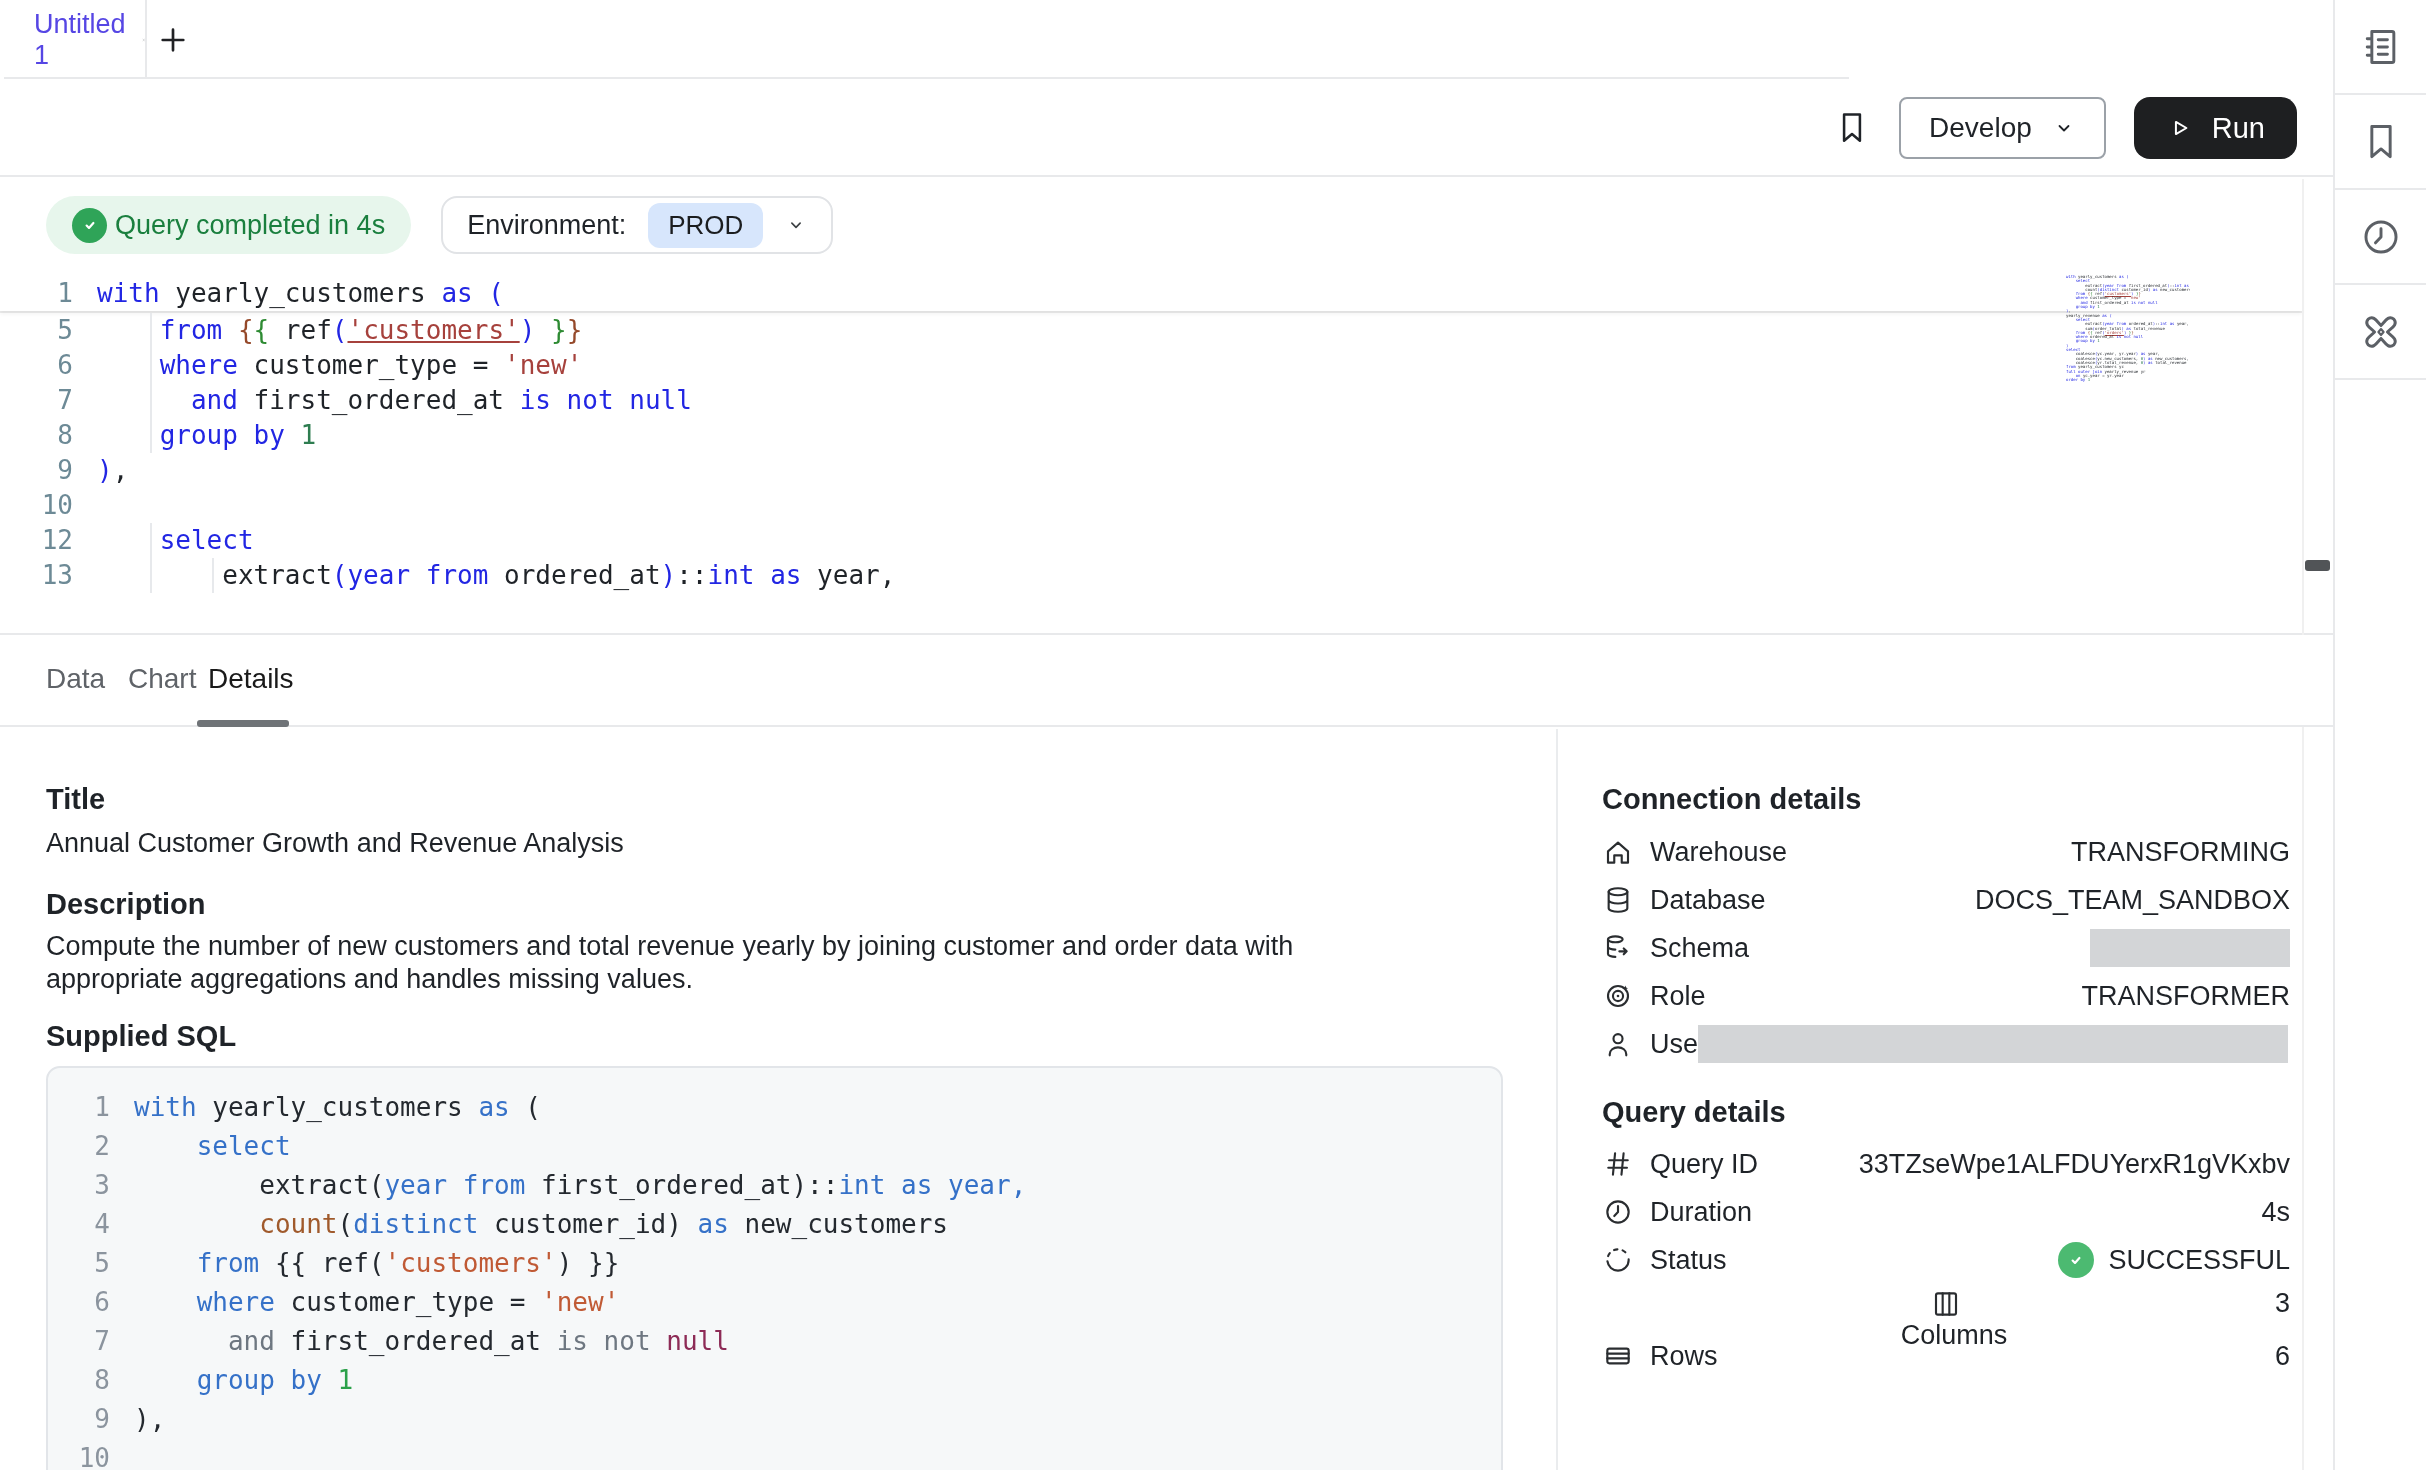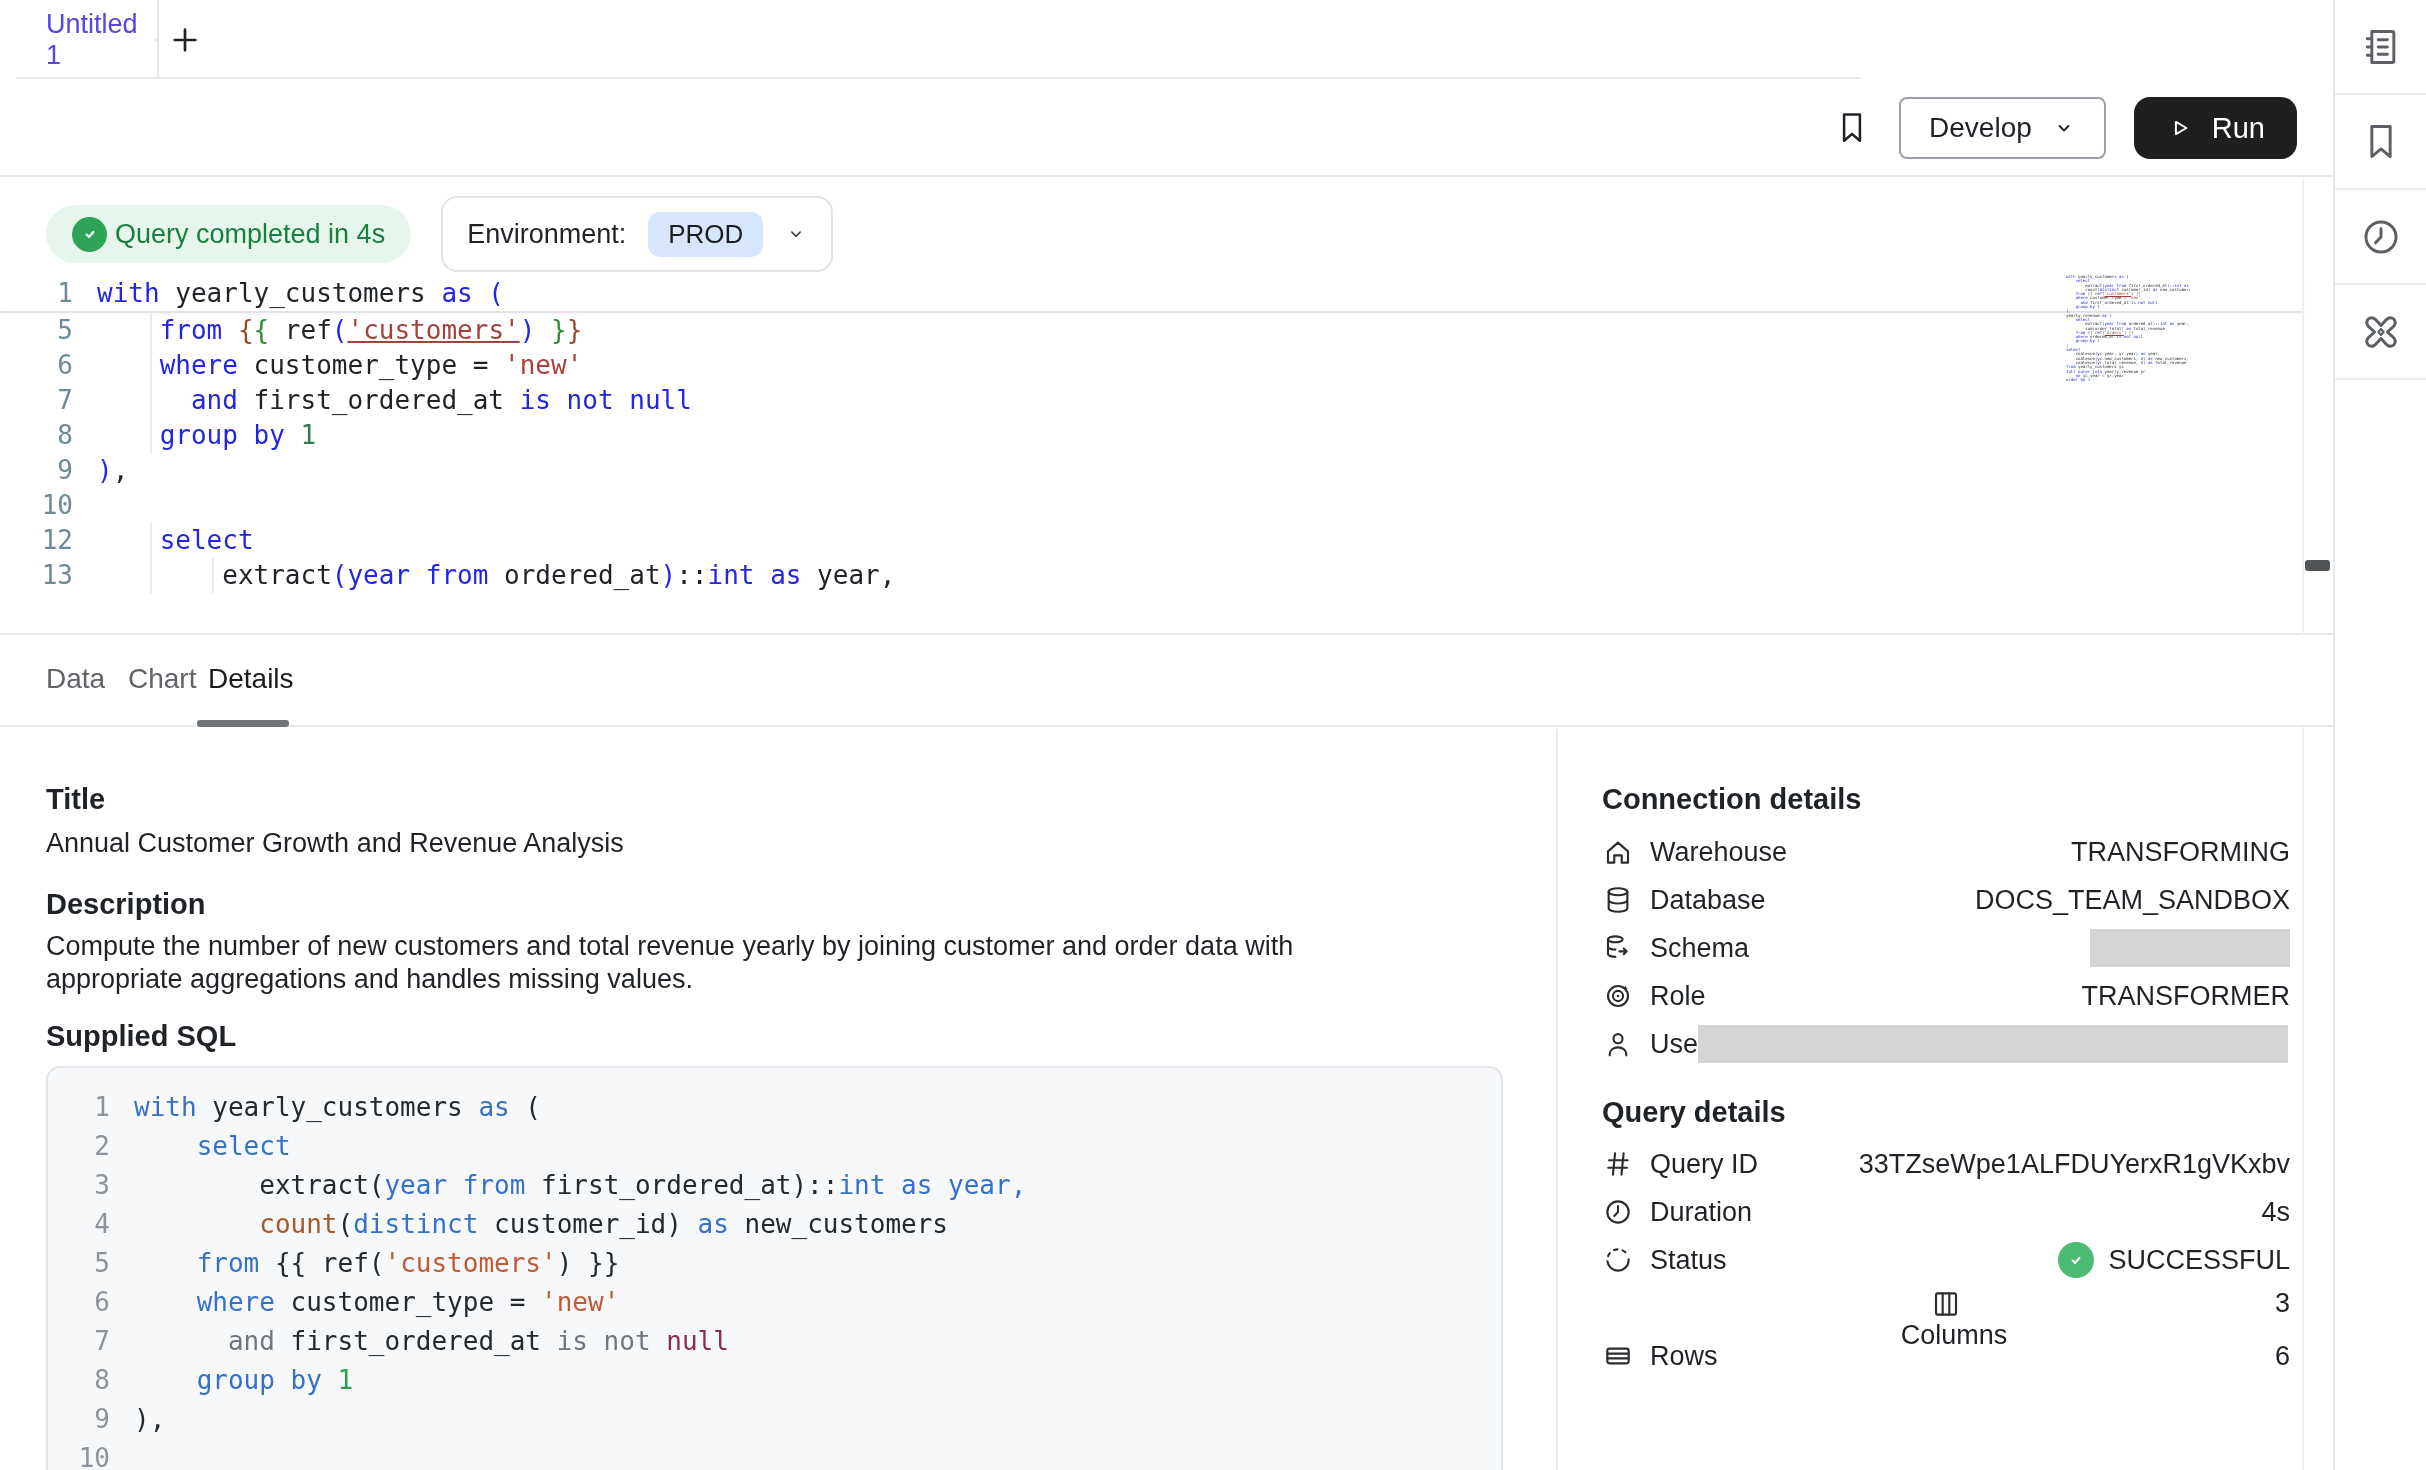--- a/index.html
+++ b/index.html
@@ -2,21 +2,21 @@
 <html><head>
 <meta charset="utf-8">
 <style>
   * { margin:0; padding:0; box-sizing:border-box; }
   html,body { width:2426px; height:1470px; }
   body { position:relative; overflow:hidden; background:#fff;
          font-family:"Liberation Sans", sans-serif; color:#1f2328; }
   svg { display:block; width:100%; height:100%; }
 
   
-  .tabbar { position:absolute; left:16px; top:0; width:1845px; height:79px;
+  .tabbar { position:absolute; left:4px; top:0; width:1845px; height:79px;
             border-bottom:2px solid #e8e9eb; background:#fff; }
   .file-tab { position:absolute; left:0; top:0; width:143px; height:79px;
               border-right:2px solid #e8e9eb; display:flex; align-items:center;
               padding-left:30px; gap:16px; }
   .file-tab .ttl { font-size:27px; color:#5646e4; }
   .file-tab .cls { width:26px; height:26px; color:#5f6368; }
   .newtab { position:absolute; left:150px; top:21px; width:38px; height:38px; color:#202124; }
 
   
   .sidebar { position:absolute; right:0; top:0; width:93px; height:1470px;
@@ -42,21 +42,21 @@
   .editor { position:absolute; left:0; top:179px; width:2302px; height:456px; background:#fff; }
   .editor-border { position:absolute; left:0; top:633px; width:2333px; height:2px; background:#e8e9eb; }
 
   .statusrow { position:absolute; left:46px; top:17px; display:flex; gap:30px; align-items:center; }
   .pill-green { height:58px; background:#e7f6ec; border-radius:29px; display:flex;
                 align-items:center; gap:8px; padding:0 26px; }
   .pill-green .ck { width:35px; height:35px; background:#2fa458; border-radius:50%;
                     display:flex; align-items:center; justify-content:center; }
   .pill-green .ck svg { width:22px; height:22px; }
   .pill-green .txt { font-size:27px; color:#1a7f3e; }
-  .pill-env { height:76px; background:#fff; border:2px solid #e1e3e6; border-radius:16px;
+  .pill-env { height:58px; background:#fff; border:2px solid #e1e3e6; border-radius:16px;
               display:flex; align-items:center; gap:22px; padding:0 24px; }
   .pill-env .lbl { font-size:27px; color:#1f2328; }
   .chip-prod { background:#d7e6fc; border-radius:12px; padding:7px 20px;
                font-size:26px; color:#1b1d1f; }
   .pill-env .chev { width:22px; height:22px; color:#3c4043; }
 
   .code-area { position:absolute; left:0; top:97px; right:0; }
   .cm-line { position:relative; height:35px; line-height:35px; white-space:pre;
              font-family:"DejaVu Sans Mono", monospace; font-size:26px; }
   .cm-line .ln { position:absolute; left:0; top:0; width:73px; text-align:right; color:#6d8a96; }

